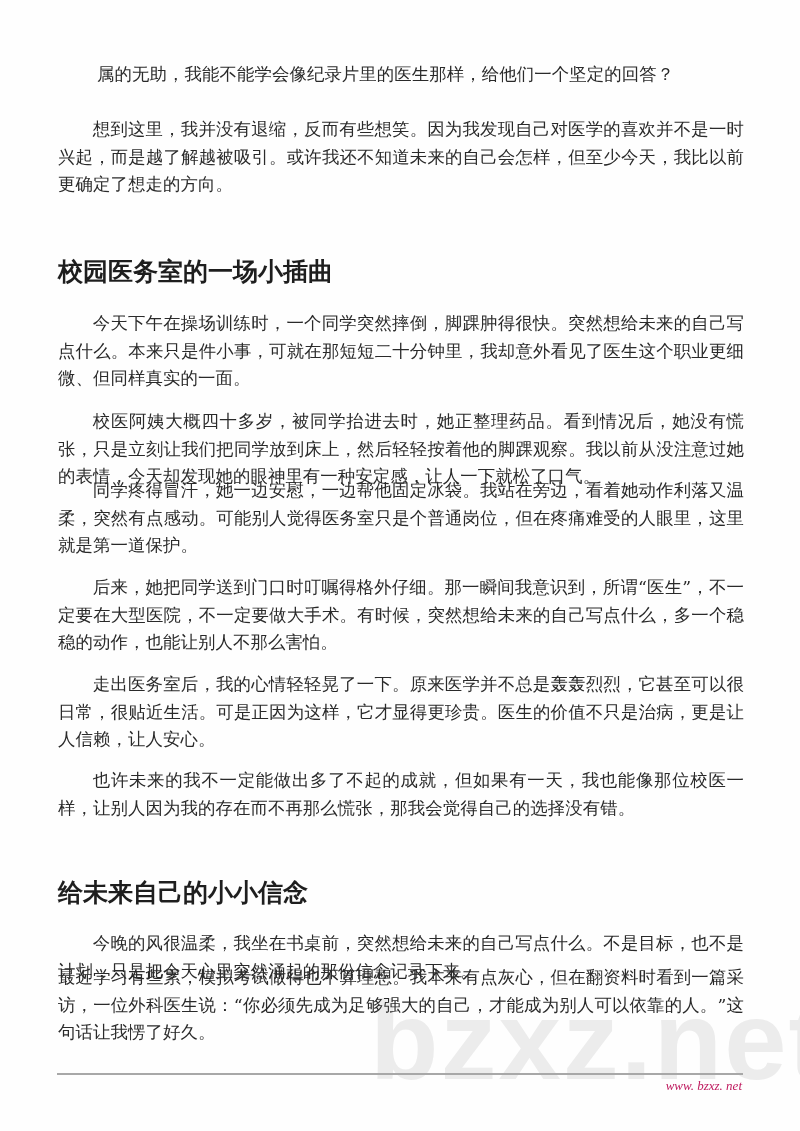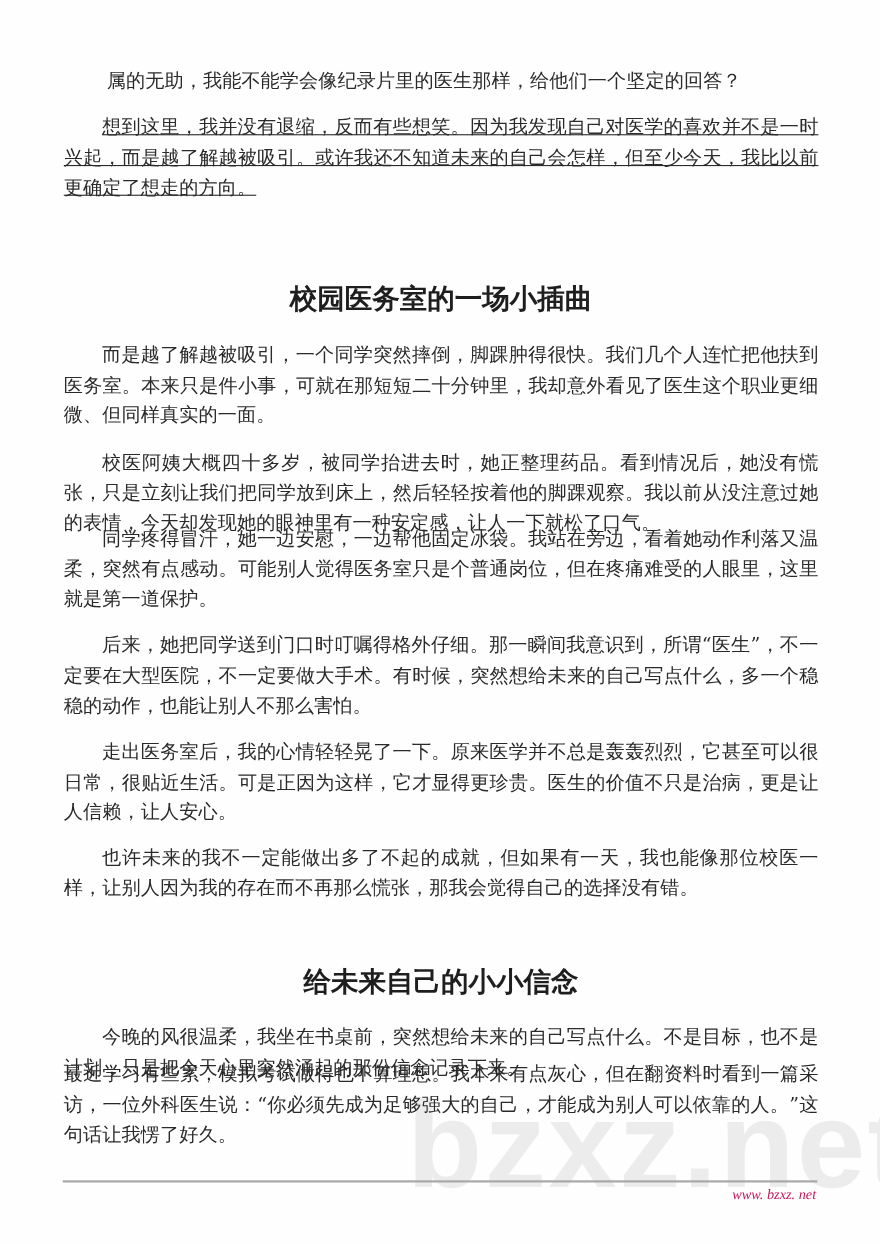--- a/index.html
+++ b/index.html
@@ -22,21 +22,21 @@
   }
   .p {
     position: absolute; left: 0; width: 686px;
     font-size: 17.4px; line-height: 27.6px;
     text-align: justify; text-justify: inter-character;
     letter-spacing: 0.1px;
     margin: 0;
   }
   .p.indent { text-indent: 2em; }
   .h {
-    position: absolute; left: 0; width: 686px; text-align: center;
+    position: absolute; left: 0; width: 686px; 
     font-family: "DejaVu Sans", "Liberation Sans", sans-serif;
     font-weight: bold; font-size: 25px; line-height: 32px; color: #1e1e1e;
     margin: 0;
   }
   .rule {
     position: absolute; left: 57px; top: 1073px; width: 686px; height: 2px;
     background: #a8a8a8; z-index: 1;
   }
   .footer {
     position: absolute; right: 58px; top: 1078px;
@@ -46,25 +46,25 @@
   }
 </style>
 </head>
 <body>
 
 <div class="page">
   <div class="watermark">bzxz.net</div>
 
   <div class="content">
     <p class="p" style="top:61px;margin-left:39px;">属的无助，我能不能学会像纪录片里的医生那样，给他们一个坚定的回答？</p>
-    <p class="p indent" style="top:103px;text-decoration:underline;">想到这里，我并没有退缩，反而有些想笑。因为我发现自己对医学的喜欢并不是一时兴起，而是越了解越被吸引。或许我还不知道未来的自己会怎样，但至少今天，我比以前更确定了想走的方向。</p>
+    <p class="p indent" style="top:116px;">想到这里，我并没有退缩，反而有些想笑。因为我发现自己对医学的喜欢并不是一时兴起，而是越了解越被吸引。或许我还不知道未来的自己会怎样，但至少今天，我比以前更确定了想走的方向。</p>
 
     <h2 class="h" style="top:256px;">校园医务室的一场小插曲</h2>
 
-    <p class="p indent" style="top:310px;">而是越了解越被吸引，一个同学突然摔倒，脚踝肿得很快。我们几个人连忙把他扶到医务室。本来只是件小事，可就在那短短二十分钟里，我却意外看见了医生这个职业更细微、但同样真实的一面。</p>
+    <p class="p indent" style="top:310px;">今天下午在操场训练时，一个同学突然摔倒，脚踝肿得很快。突然想给未来的自己写点什么。本来只是件小事，可就在那短短二十分钟里，我却意外看见了医生这个职业更细微、但同样真实的一面。</p>
     <p class="p indent" style="top:408px;">校医阿姨大概四十多岁，被同学抬进去时，她正整理药品。看到情况后，她没有慌张，只是立刻让我们把同学放到床上，然后轻轻按着他的脚踝观察。我以前从没注意过她的表情，今天却发现她的眼神里有一种安定感，让人一下就松了口气。</p>
     <p class="p indent" style="top:477px;">同学疼得冒汗，她一边安慰，一边帮他固定冰袋。我站在旁边，看着她动作利落又温柔，突然有点感动。可能别人觉得医务室只是个普通岗位，但在疼痛难受的人眼里，这里就是第一道保护。</p>
     <p class="p indent" style="top:574px;">后来，她把同学送到门口时叮嘱得格外仔细。那一瞬间我意识到，所谓“医生”，不一定要在大型医院，不一定要做大手术。有时候，突然想给未来的自己写点什么，多一个稳稳的动作，也能让别人不那么害怕。</p>
     <p class="p indent" style="top:671px;">走出医务室后，我的心情轻轻晃了一下。原来医学并不总是轰轰烈烈，它甚至可以很日常，很贴近生活。可是正因为这样，它才显得更珍贵。医生的价值不只是治病，更是让人信赖，让人安心。</p>
     <p class="p indent" style="top:767px;">也许未来的我不一定能做出多了不起的成就，但如果有一天，我也能像那位校医一样，让别人因为我的存在而不再那么慌张，那我会觉得自己的选择没有错。</p>
 
     <h2 class="h" style="top:877px;">给未来自己的小小信念</h2>
 
     <p class="p indent" style="top:930px;">今晚的风很温柔，我坐在书桌前，突然想给未来的自己写点什么。不是目标，也不是计划，只是把今天心里突然涌起的那份信念记录下来。</p>
     <p class="p" style="top:964px;">最近学习有些累，模拟考试做得也不算理想。我本来有点灰心，但在翻资料时看到一篇采访，一位外科医生说：“你必须先成为足够强大的自己，才能成为别人可以依靠的人。”这句话让我愣了好久。</p>

